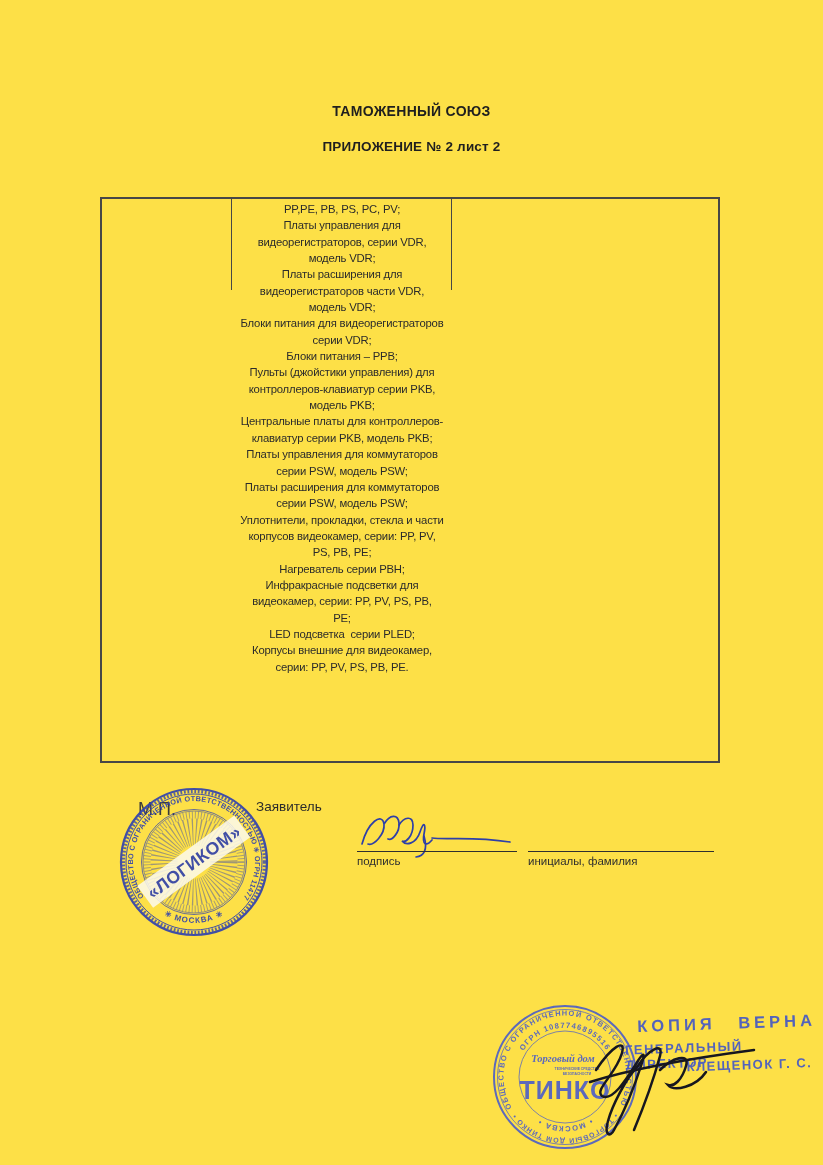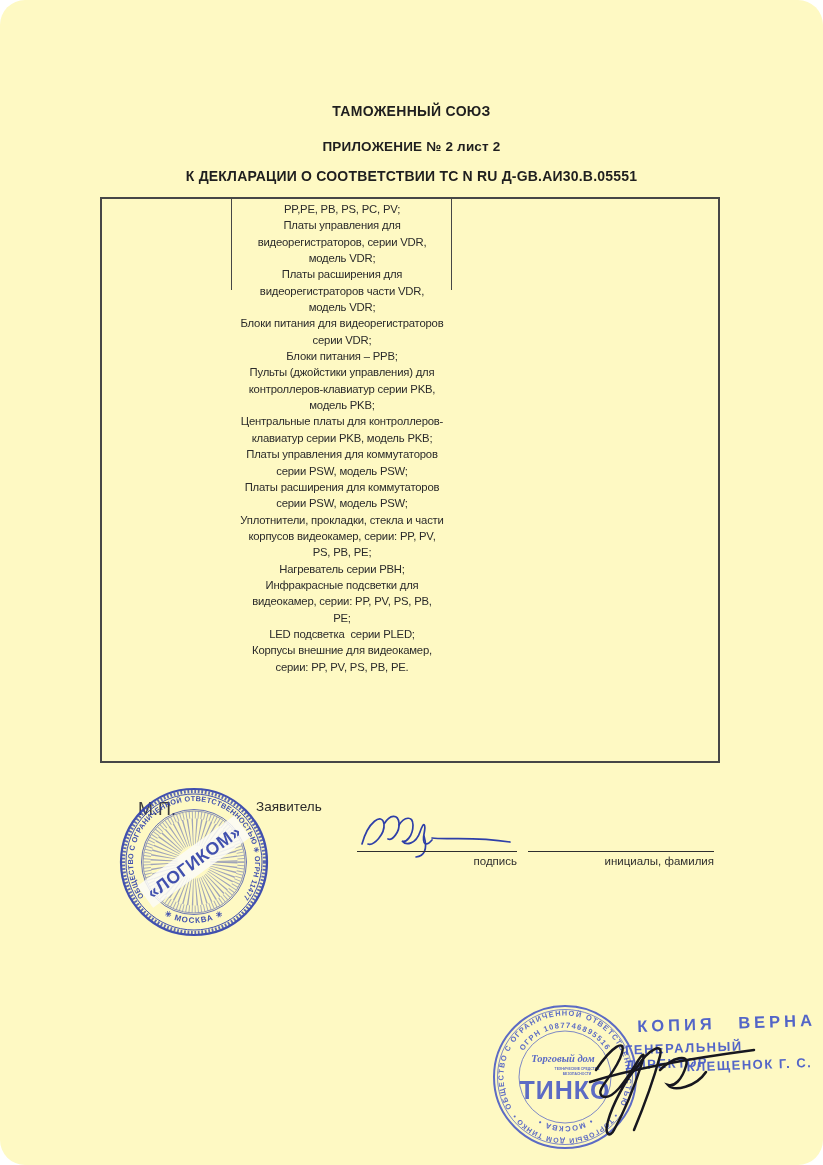--- a/index.html
+++ b/index.html
@@ -1,17 +1,17 @@
 <!DOCTYPE html>
 <html><head>
 <meta charset="utf-8">
 <style>
   html,body{margin:0;padding:0;background:#ffffff;}
-  .page{position:relative;width:823px;height:1165px;background:#fef9c3;overflow:hidden;
-        font-family:"Liberation Sans",sans-serif;color:#262626;border-radius:25px;}
+  .page{position:relative;width:823px;height:1165px;background:#fde047;overflow:hidden;
+        font-family:"Liberation Sans",sans-serif;color:#262626;}
   .title{position:absolute;left:0;width:823px;text-align:center;font-weight:bold;color:#1f1f1f;}
   .t1{top:103px;font-size:14px;letter-spacing:.3px;}
   .t2{top:139px;font-size:13.5px;letter-spacing:.2px;}
   .t3{top:168px;font-size:14px;letter-spacing:.2px;}
 
   .doc-table{position:absolute;left:100px;top:197px;width:620px;height:566px;
              display:grid;grid-template-columns:130px 220px 270px;grid-template-rows:91px 475px;
              border:2px solid #474747;box-sizing:border-box;}
   .cell{box-sizing:border-box;text-align:center;}
   .cell.cr{border-right:1.6px solid #474747;}
@@ -21,40 +21,39 @@
   .bcell{padding:2px 6px 0 7px;}
   .pline{white-space:pre;font-size:11.3px;line-height:16.35px;height:16.35px;
          letter-spacing:-.2px;color:#2b2b2b;}
 
   .abs{position:absolute;}
   .mp{left:138px;top:799px;font-size:18px;color:#3a3a3a;}
   .applicant{left:256px;top:799px;font-size:13.5px;color:#2b2b2b;}
   .sigline{border-top:1.5px solid #2f2f2f;height:0;}
   .l1{left:357px;top:851px;width:160px;}
   .l2{left:528px;top:851px;width:186px;}
-  .caption{font-size:11.5px;color:#2f2f2f;text-align:right;}
+  .caption{font-size:11.5px;color:#2f2f2f;text-align:left;}
   .cap1{left:357px;top:855px;width:160px;}
   .cap2{left:528px;top:855px;width:186px;}
   .name{left:542px;top:802px;width:160px;text-align:center;font-size:13px;line-height:17px;color:#2b2b2b;}
 
   .stamp{opacity:.93;}
   .copy-stamp{left:620px;top:1012px;width:210px;height:70px;transform:rotate(-2deg);
               color:#4156c8;font-weight:bold;opacity:.9;}
   .cs1{position:absolute;left:18px;top:2px;font-size:16.5px;letter-spacing:4px;word-spacing:14px;}
   .cs2{position:absolute;left:5px;top:27px;font-size:13px;letter-spacing:1.5px;word-spacing:8px;}
   .cs3{position:absolute;left:66px;top:46px;font-size:13px;letter-spacing:1.5px;}
 </style>
 </head>
 <body>
 
 <div class="page">
 
   <div class="title t1">ТАМОЖЕННЫЙ СОЮЗ</div>
   <div class="title t2">ПРИЛОЖЕНИЕ № 2 лист 2</div>
-  <div class="title t3">К ДЕКЛАРАЦИИ О СООТВЕТСТВИИ ТС N RU Д-GB.АИ30.В.05551</div>
 
   <div class="doc-table">
     <div class="cell bcell cr"></div>
     <div class="cell bcell cr">
         <div class="pline">PP,PE, PB, PS, PC, PV;</div>
         <div class="pline">Платы управления для</div>
         <div class="pline">видеорегистраторов, серии VDR,</div>
         <div class="pline">модель VDR;</div>
         <div class="pline">Платы расширения для</div>
         <div class="pline">видеорегистраторов части VDR,</div>

